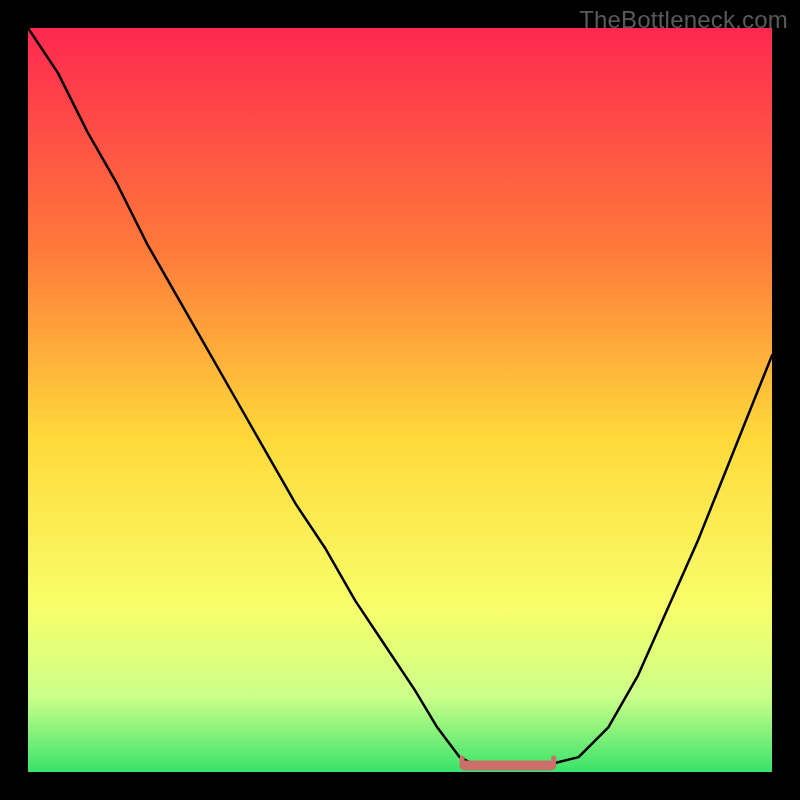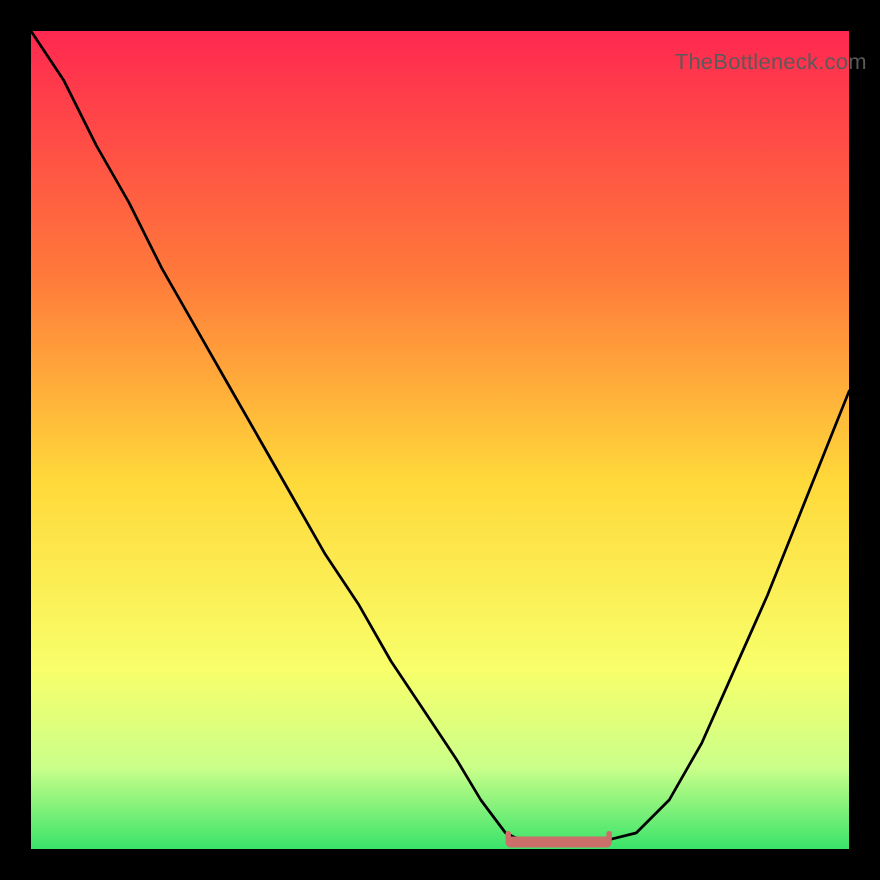--- a/index.html
+++ b/index.html
@@ -15,25 +15,24 @@
     position: relative;
     width: 800px;
     height: 800px;
     background: #000;
   }
   .watermark {
     position: absolute;
     top: 6px;
     right: 12px;
     color: #5a5a5a;
-    font-size: 20px;
+    font-size: 24px;
     letter-spacing: 0.2px;
     z-index: 10;
     font-weight: 500;
-    margin-top: 40px;
   }
   .plot-area {
     position: absolute;
     left: 28px;
     top: 28px;
     width: 744px;
     height: 744px;
     overflow: hidden;
   }
   .plot-area svg {

